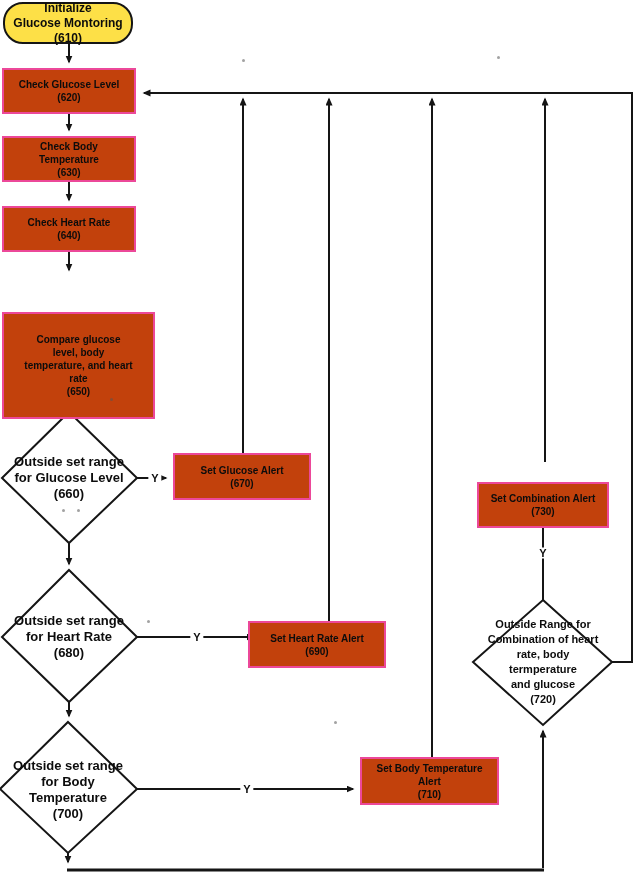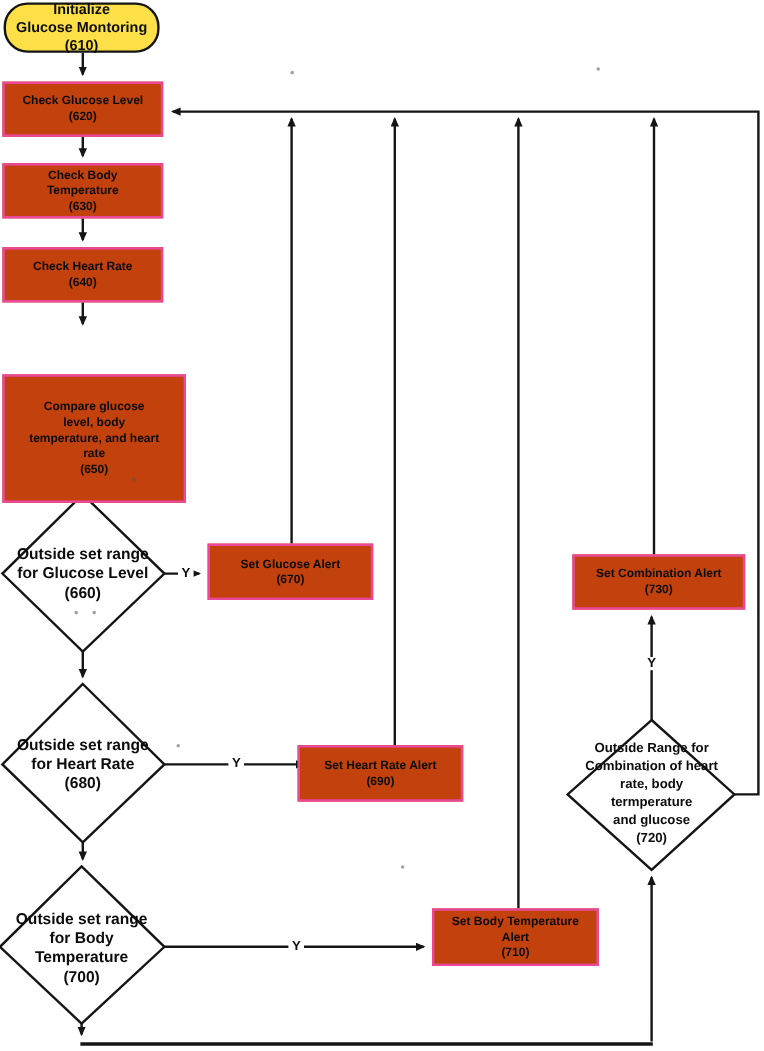--- a/index.html
+++ b/index.html
@@ -113,21 +113,21 @@
   <div class="node box" style="left:173px; top:453px; width:138px; height:47px;">Set Glucose Alert
 (670)</div>
 
   <div class="node box" style="left:248px; top:621px; width:138px; height:47px;">Set Heart Rate Alert
 (690)</div>
 
   <div class="node box" style="left:360px; top:757px; width:139px; height:48px;">Set Body Temperature
 Alert
 (710)</div>
 
-  <div class="node box" style="left:477px; top:462px; width:144px; height:46px;">Set Combination Alert
+  <div class="node box" style="left:477px; top:482px; width:132px; height:46px;">Set Combination Alert
 (730)</div>
 
   <div class="node dtext" style="left:8px; top:444px; width:122px; height:68px;">Outside set range
 for Glucose Level
 (660)</div>
 
   <div class="node dtext" style="left:8px; top:603px; width:122px; height:68px;">Outside set range
 for  Heart Rate
 (680)</div>
 

